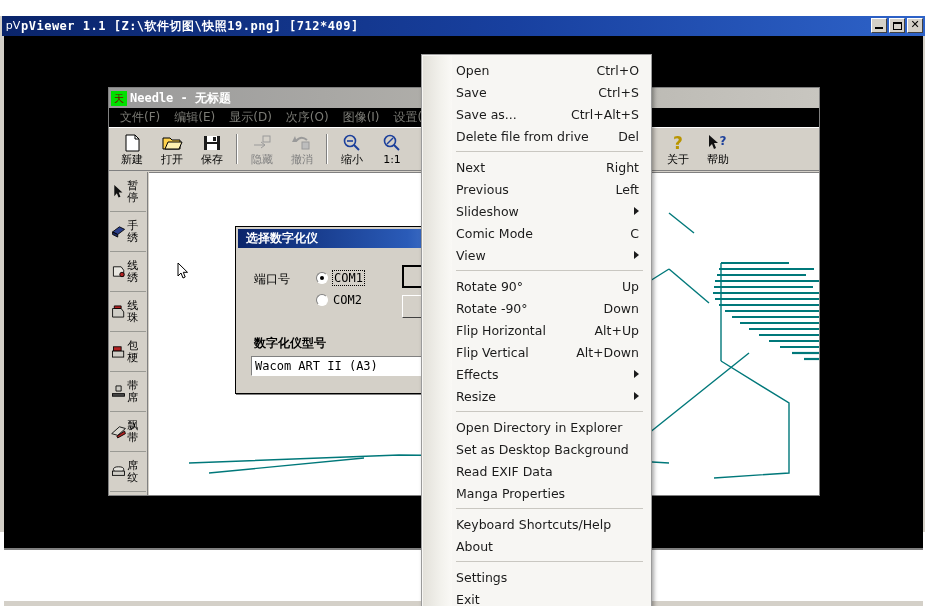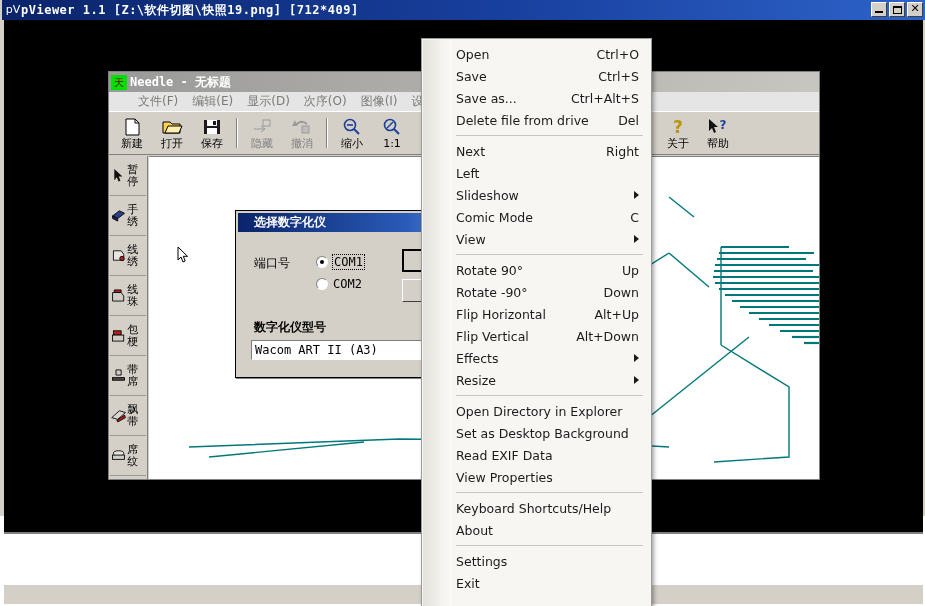--- a/index.html
+++ b/index.html
@@ -12,21 +12,21 @@
   }
   #app {
     position: relative;
     width: 925px; height: 606px;
     overflow: hidden;
     background: #ffffff;
   }
 
   
   .pv-frame {
-    position: absolute; left: 0; top: 0; width: 925px; height: 516px;
+    position: absolute; left: 0; top: 16px; width: 925px; height: 516px;
     border: 2px solid #d4d0c8;
     border-top-width: 0;
     background: #d4d0c8;
   }
   .pv-titlebar {
     position: absolute; left: 0; top: 0; width: 925px; height: 20px;
     background: linear-gradient(90deg, #0a246a 0%, #18409f 55%, #2e63c9 100%);
     display: flex; align-items: center;
     padding-left: 3px;
   }
@@ -109,23 +109,23 @@
     font-family: "DejaVu Sans", sans-serif;
     margin-right: 3px;
   }
   .nd-title-text {
     color: #ffffff;
     font-family: "DejaVu Sans Mono", monospace;
     font-size: 12px; font-weight: bold;
   }
   .nd-menubar {
     position: absolute; left: 0; top: 20px; width: 712px; height: 19px;
-    background: #e5e5e5;
+    background: #000000;
     display: flex; align-items: center;
-    padding-left: 22px;
+    padding-left: 4px;
     font-size: 12px; color: #7b7b75;
     font-family: "DejaVu Sans", sans-serif;
   }
   .nd-menuitem { padding: 0 7px; white-space: nowrap; }
   .nd-toolbar {
     position: absolute; left: 0; top: 39px; width: 712px; height: 44px;
     background: #d4d0c8;
     border-top: 1px solid #ffffff;
     border-bottom: 1px solid #808080;
     display: flex; align-items: center;
@@ -175,21 +175,21 @@
     width: 246px; height: 168px;
     background: #d4d0c8;
     border: 1px solid #000;
     box-shadow: 1px 1px 0 #808080;
   }
   .dlg-title {
     position: absolute; left: 2px; top: 2px; width: 242px; height: 19px;
     background: linear-gradient(90deg, #0a246a 0%, #2a5bb8 70%, #6f9ae0 100%);
     color: #fff; font-weight: bold; font-size: 12px;
     font-family: "DejaVu Sans", sans-serif;
-    line-height: 19px; padding-left: 16px;
+    line-height: 19px; padding-left: 8px;
   }
   .dlg-label {
     position: absolute; font-size: 12px; color: #000;
     font-family: "DejaVu Sans", sans-serif;
   }
   .radio-row { position: absolute; display: flex; align-items: center; gap: 5px; }
   .radio {
     width: 12px; height: 12px; border-radius: 50%;
     background: #fff;
     border: 1px solid; border-color: #808080 #ffffff #ffffff #808080;
@@ -541,20 +541,21 @@
           <div class="ctx-item">
             <span class="ctx-label">Delete file from drive</span>
             <span class="ctx-accel">Del</span>
           </div>
           <div class="ctx-sep"></div>
           <div class="ctx-item">
             <span class="ctx-label">Next</span>
             <span class="ctx-accel">Right</span>
           </div>
           <div class="ctx-item">
+            <span class="ctx-label">Previous</span>
             <span class="ctx-accel">Left</span>
           </div>
           <div class="ctx-item">
             <span class="ctx-label">Slideshow</span>
             <span class="ctx-arrow"></span>
           </div>
           <div class="ctx-item">
             <span class="ctx-label">Comic Mode</span>
             <span class="ctx-accel">C</span>
           </div>
@@ -591,21 +592,21 @@
           <div class="ctx-item">
             <span class="ctx-label">Open Directory in Explorer</span>
           </div>
           <div class="ctx-item">
             <span class="ctx-label">Set as Desktop Background</span>
           </div>
           <div class="ctx-item">
             <span class="ctx-label">Read EXIF Data</span>
           </div>
           <div class="ctx-item">
-            <span class="ctx-label">View Properties</span>
+            <span class="ctx-label">Manga Properties</span>
           </div>
           <div class="ctx-sep"></div>
           <div class="ctx-item">
             <span class="ctx-label">Keyboard Shortcuts/Help</span>
           </div>
           <div class="ctx-item">
             <span class="ctx-label">About</span>
           </div>
           <div class="ctx-sep"></div>
           <div class="ctx-item">

